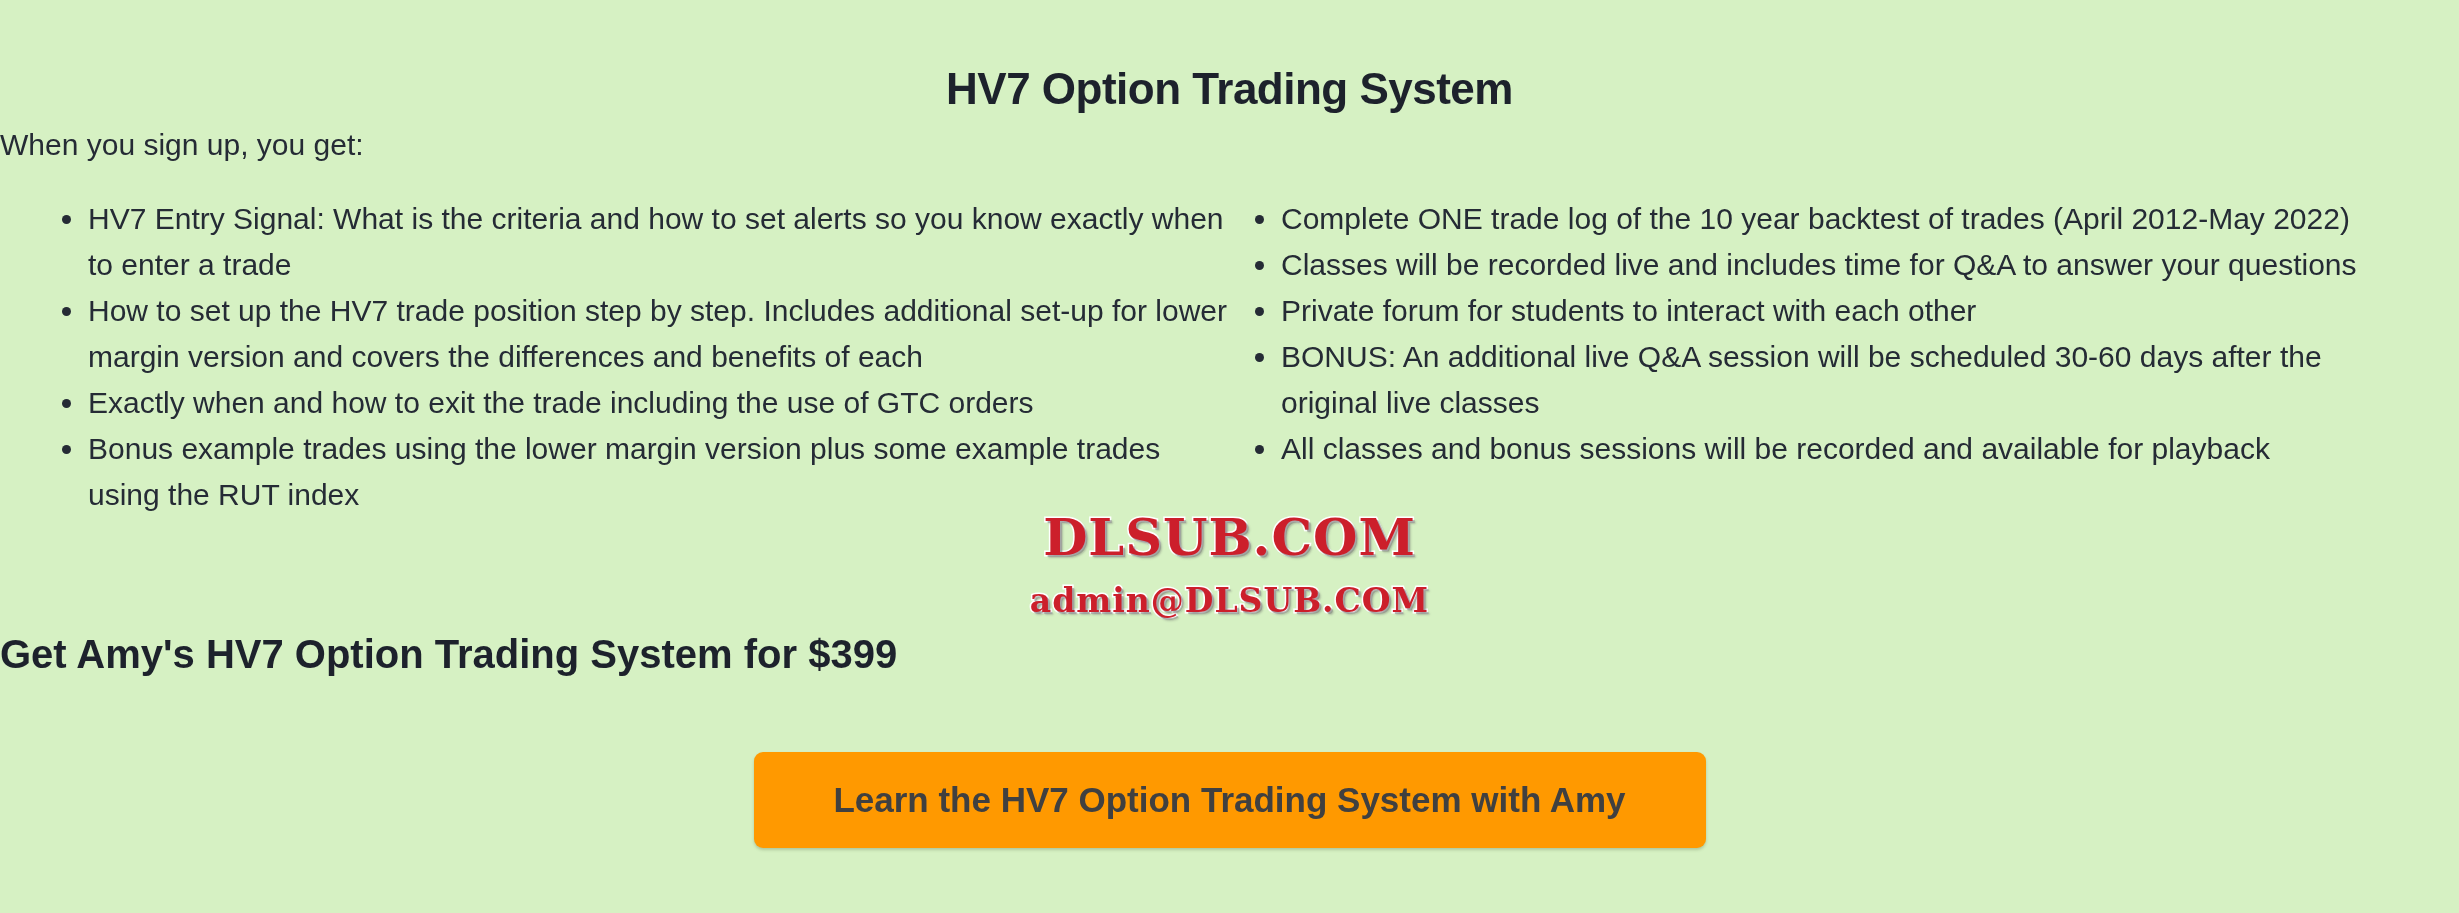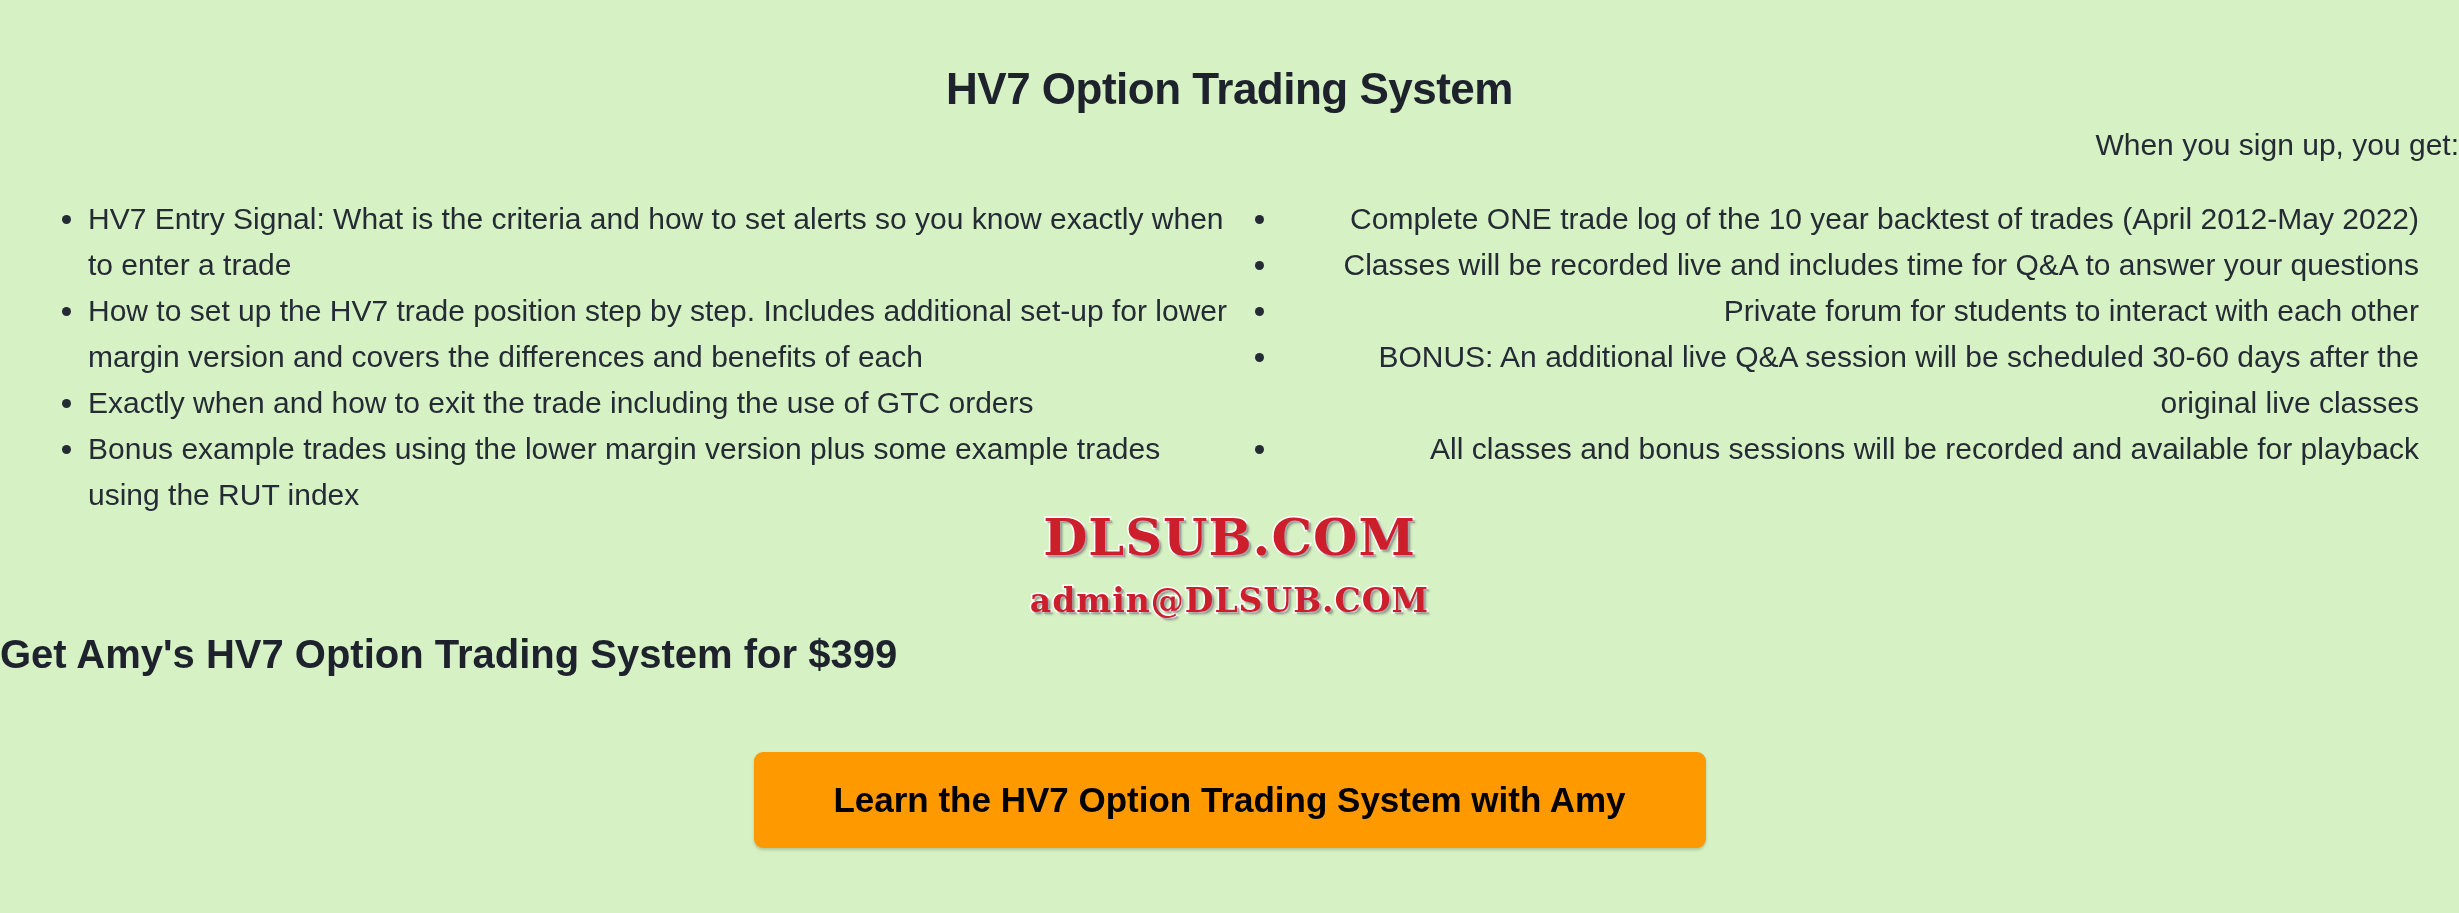--- a/index.html
+++ b/index.html
@@ -37,21 +37,21 @@
     color: #1d222c;
     font-family: "Liberation Sans", sans-serif;
   }
 
   
   .subtitle {
     position: absolute;
     top: 126px;
     left: 0;
     width: 2459px;
-    text-align: right;
+    text-align: left;
     font-size: 30px;
     line-height: 38px;
     font-weight: 400;
     color: #252b35;
   }
 
   
   .columns {
     position: absolute;
     top: 196px;
@@ -65,21 +65,20 @@
   }
   .col-left {
     width: 1240px;
     padding-left: 52px;
     padding-right: 10px;
   }
   .col-right {
     width: 1219px;
     padding-left: 5px;
     padding-right: 40px;
-    text-align: right;
   }
 
   ul.bullets {
     margin: 0;
     padding: 0 0 0 36px;
     list-style: none;
   }
   ul.bullets > li {
     position: relative;
     font-size: 30px;
@@ -126,21 +125,21 @@
     box-sizing: border-box;
     width: 952px;
     height: 96px;
     line-height: 96px;
     background: #ff9900;
     border: none;
     border-radius: 9px;
     font-family: "Liberation Sans", sans-serif;
     font-size: 35px;
     font-weight: 700;
-    color: #000000;
+    color: #404040;
     cursor: pointer;
     padding: 0;
     box-shadow: 0 2px 3px rgba(90,110,70,0.30);
     text-align: center;
     letter-spacing: 0px;
   }
 
   
   .watermark {
     position: absolute;

